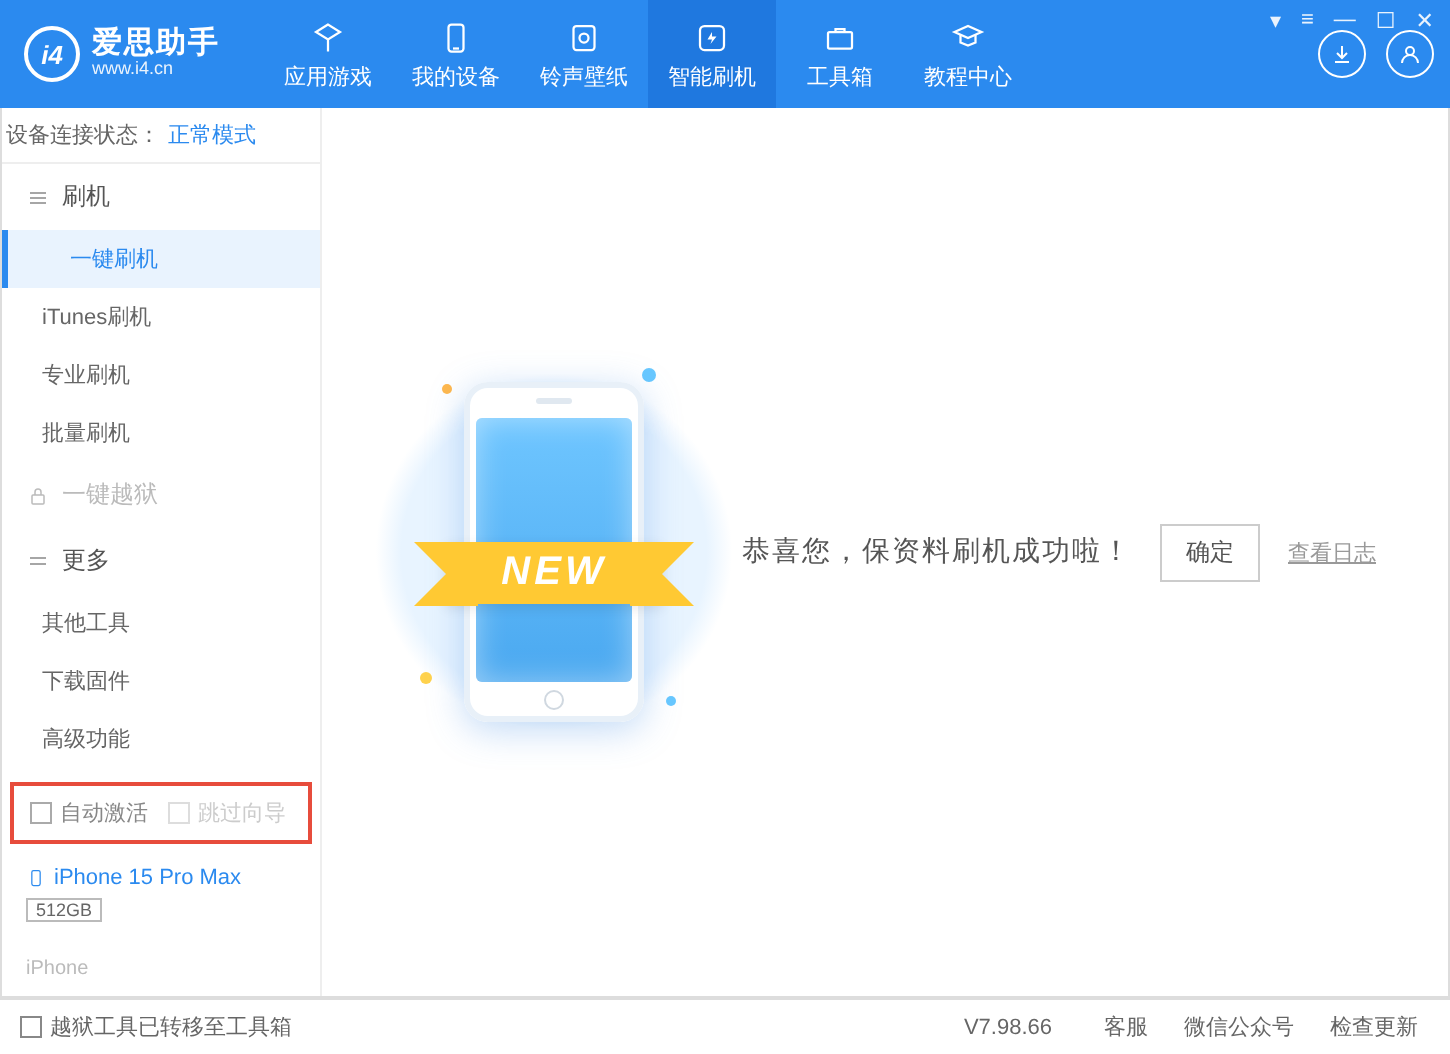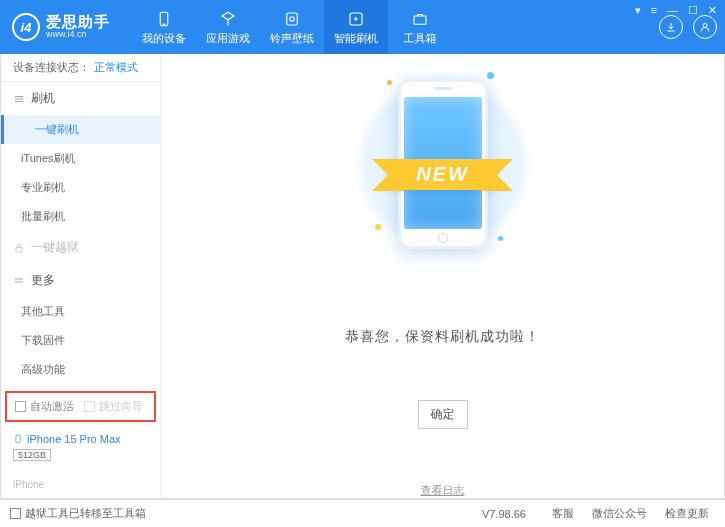--- a/index.html
+++ b/index.html
@@ -19,21 +19,21 @@
 .nav-icon svg { width: 18px; height: 18px; stroke: #fff; fill: none; stroke-width: 1.5; }
 
 .win-top { position: absolute; top: 4px; right: 8px; display: flex; gap: 10px; font-size: 11px; color: #fff; opacity: .9; }
 .win-top span { cursor: pointer; }
 .header-actions { display: flex; gap: 10px; margin-left: auto; }
 .circle-btn { width: 24px; height: 24px; border: 1.5px solid #fff; border-radius: 50%; display: flex; align-items: center; justify-content: center; cursor: pointer; }
 .circle-btn svg { width: 12px; height: 12px; stroke: #fff; fill: none; stroke-width: 2; }
 
 .body { flex: 1; display: flex; min-height: 0; border: 1px solid #ddd; border-top: none; }
 
-.status-bar { height: 28px; border-bottom: 1px solid #eee; display: flex; align-items: center; padding: 0 12px; font-size: 11px; color: #666; }
+.status-bar { height: 28px; border-bottom: 1px solid #eee; display: flex; align-items: center; padding: 0 2px; font-size: 11px; color: #666; }
 .status-mode { color: #2b8aef; margin-left: 4px; }
 
 .sidebar { width: 160px; border-right: 1px solid #eee; display: flex; flex-direction: column; font-size: 12px; }
 .side-group { padding: 8px 12px; display: flex; align-items: center; gap: 6px; color: #555; cursor: pointer; }
 .side-group svg { width: 12px; height: 12px; stroke: #888; fill: none; stroke-width: 1.5; }
 .side-item { padding: 7px 12px 7px 20px; color: #666; cursor: pointer; font-size: 11px; }
 .side-item.active { background: #e9f3fe; color: #2b8aef; border-left: 3px solid #2b8aef; padding-left: 31px; }
 .side-item.grey { background: #f5f5f5; color: #888; line-height: 1.3; }
 .lock-group { color: #bbb; }
 .lock-group svg { stroke: #bbb; }
@@ -44,21 +44,21 @@
 .cb.disabled { color: #ccc; }
 .cb.disabled .cb-square { border-color: #ddd; }
 
 .device-info { padding: 8px 12px; font-size: 11px; color: #2b8aef; }
 .device-name { display: flex; align-items: center; gap: 4px; }
 .device-name svg { width: 10px; height: 14px; stroke: #2b8aef; fill: none; stroke-width: 1.5; }
 .storage { display: inline-block; border: 1px solid #bbb; padding: 0 4px; font-size: 9px; color: #666; margin-top: 3px; }
 .device-type { color: #bbb; font-size: 10px; margin-top: 18px; }
 
 .main { flex: 1; display: flex; flex-direction: column; }
-.content { flex: 1; display: flex; flex-direction: column; align-items: center; justify-content: space-between; gap: 14px; }
+.content { flex: 1; display: flex; flex-direction: row; align-items: center; justify-content: center; gap: 14px; }
 
 .phone-illus { position: relative; width: 160px; height: 220px; display: flex; align-items: center; justify-content: center; }
 .phone-illus::before { content: ""; position: absolute; width: 180px; height: 180px; border-radius: 50%; background: radial-gradient(circle, #e8f4ff 0%, #e8f4ff 60%, transparent 70%); }
 .phone-body { position: relative; width: 90px; height: 170px; border-radius: 12px; background: #fff; box-shadow: 0 4px 18px rgba(80,150,230,.35), inset 0 0 0 3px #e8f0f8; }
 .phone-screen { position: absolute; top: 18px; left: 6px; right: 6px; bottom: 20px; border-radius: 3px; background: linear-gradient(180deg,#6fc6ff,#4aa8f0); box-shadow: inset 0 0 15px rgba(255,255,255,.45); }
 .phone-home { position: absolute; bottom: 6px; left: 50%; width: 10px; height: 10px; border: 1.5px solid #d0d8e0; border-radius: 50%; transform: translateX(-50%); }
 .phone-speaker { position: absolute; top: 8px; left: 50%; width: 18px; height: 3px; background: #e0e8f0; border-radius: 2px; transform: translateX(-50%); }
 .new-ribbon { position: absolute; background: #ffc933; color: #fff; font-weight: 800; font-style: italic; font-size: 20px; padding: 4px 28px; letter-spacing: 2px; transform: translateY(10px); box-shadow: 0 2px 6px rgba(0,0,0,.1); }
 .new-ribbon::before, .new-ribbon::after { content: ""; position: absolute; top: 0; width: 0; height: 0; border: 16px solid #ffc933; }
 .new-ribbon::before { left: -16px; border-left-color: transparent; }
@@ -95,38 +95,38 @@
     <div class="logo-badge">i4</div>
     <div class="logo-text">
       <span class="logo-title">爱思助手</span>
       <span class="logo-url">www.i4.cn</span>
     </div>
   </div>
   <div class="nav">
     <div class="nav-item">
       <span class="nav-icon">
           <svg viewBox="0 0 24 24">
+            <path d="M12 3 L4 8 L12 13 L20 8 Z"></path>
+            <path d="M12 13 L12 21"></path>
+          </svg>
+        </span>
+      <span>应用游戏</span>
+    </div>
+    <div class="nav-item">
+      <span class="nav-icon">
+          <svg viewBox="0 0 24 24">
             <rect x="7" y="3" width="10" height="18" rx="2"></rect>
             <line x1="10" y1="19" x2="14" y2="19"></line>
           </svg>
         </span>
       <span>我的设备</span>
     </div>
     <div class="nav-item">
       <span class="nav-icon">
           <svg viewBox="0 0 24 24">
-            <path d="M12 3 L4 8 L12 13 L20 8 Z"></path>
-            <path d="M12 13 L12 21"></path>
-          </svg>
-        </span>
-      <span>应用游戏</span>
-    </div>
-    <div class="nav-item">
-      <span class="nav-icon">
-          <svg viewBox="0 0 24 24">
             <rect x="5" y="4" width="14" height="16" rx="2"></rect>
             <circle cx="12" cy="12" r="3"></circle>
           </svg>
         </span>
       <span>铃声壁纸</span>
     </div>
     <div class="nav-item active">
       <span class="nav-icon">
           <svg viewBox="0 0 24 24">
             <rect x="4" y="4" width="16" height="16" rx="3"></rect>
@@ -136,20 +136,29 @@
       <span>智能刷机</span>
     </div>
     <div class="nav-item">
       <span class="nav-icon">
           <svg viewBox="0 0 24 24">
             <rect x="4" y="8" width="16" height="11" rx="1"></rect>
             <path d="M9 8 V6 H15 V8"></path>
           </svg>
         </span>
       <span>工具箱</span>
+    </div>
+    <div class="nav-item">
+      <span class="nav-icon">
+          <svg viewBox="0 0 24 24">
+            <path d="M3 8 L12 4 L21 8 L12 12 Z"></path>
+            <path d="M7 10 V15 L12 17 L17 15 V10"></path>
+          </svg>
+        </span>
+      <span>教程中心</span>
     </div>
   </div>
   <div class="header-actions">
     <div class="circle-btn">
         <svg viewBox="0 0 24 24">
           <path d="M12 4 V16 M7 11 L12 16 L17 11 M5 20 H19"></path>
         </svg>
       </div>
     <div class="circle-btn">
         <svg viewBox="0 0 24 24">

